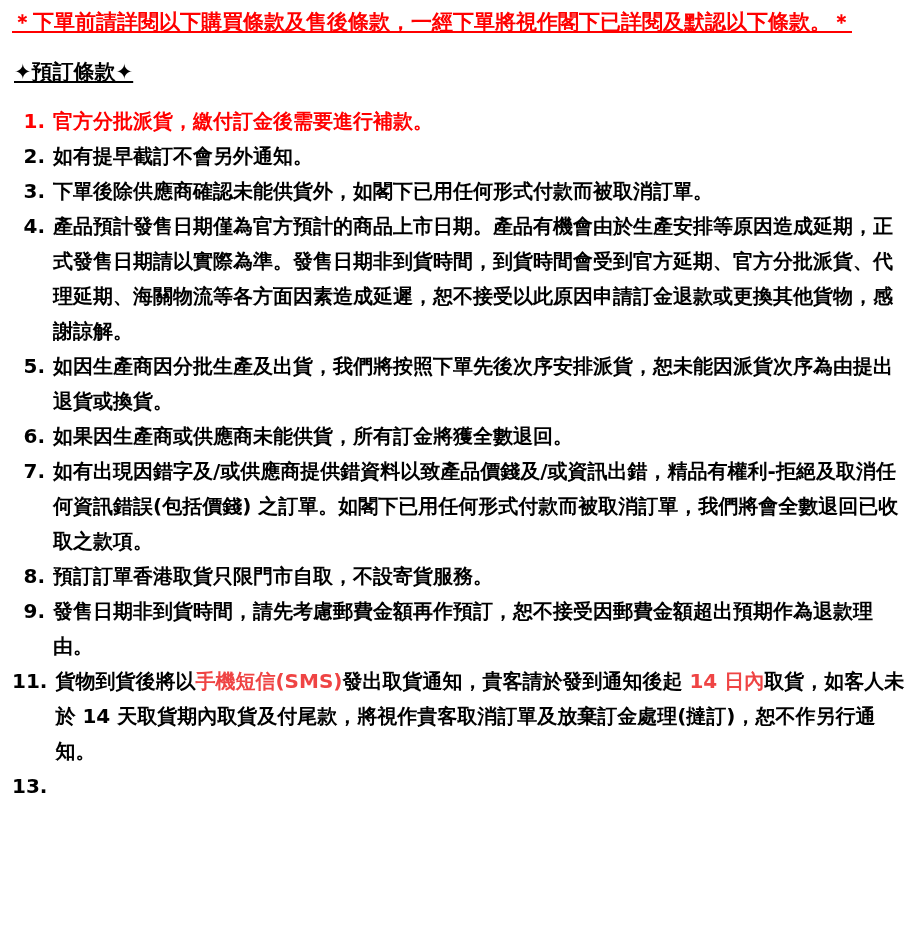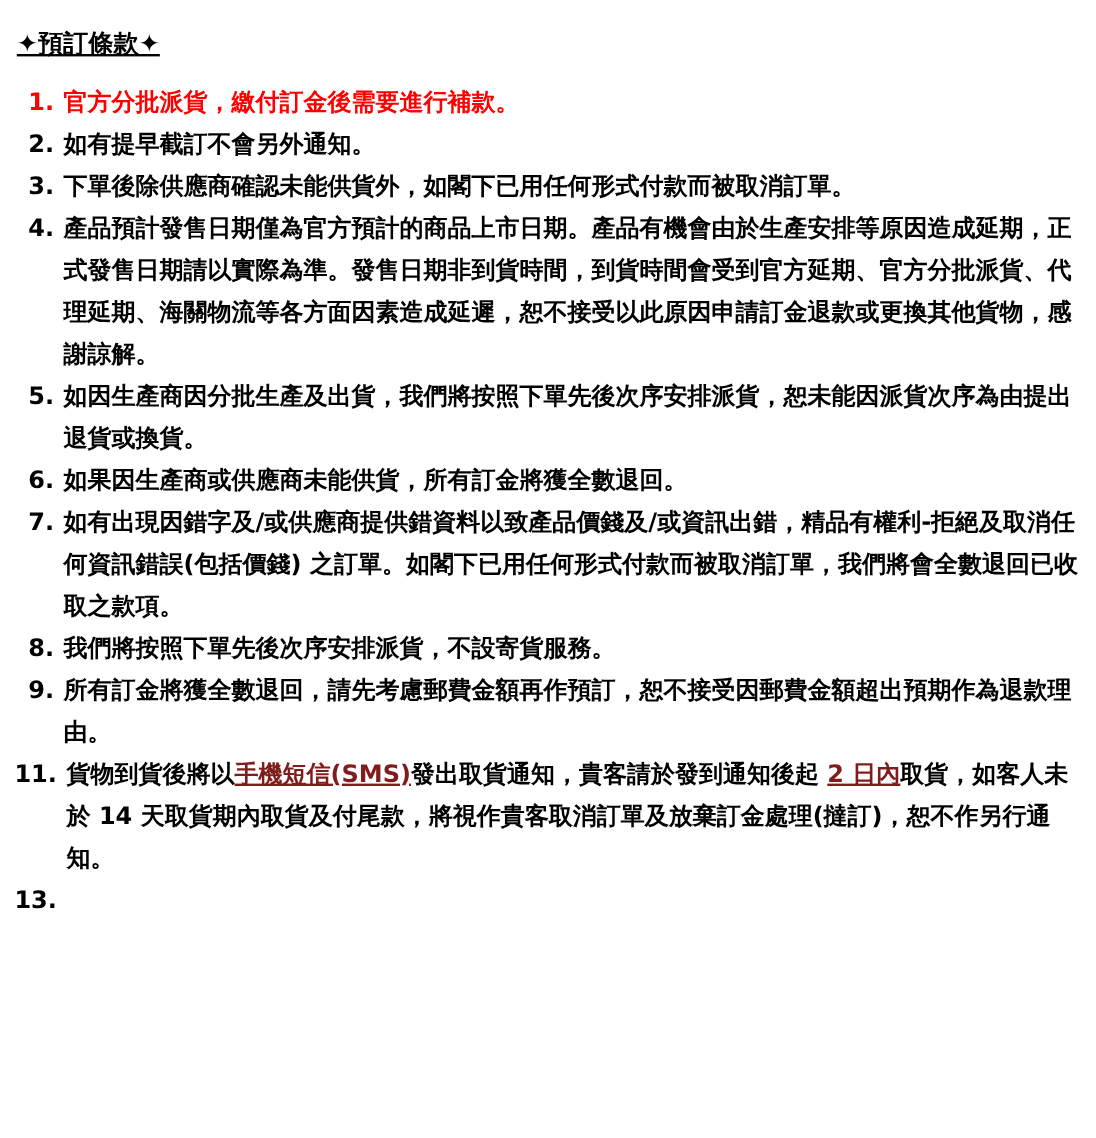--- a/index.html
+++ b/index.html
@@ -48,29 +48,29 @@
     white-space: nowrap;
   }
   .term-text {
     flex: 1;
     padding-left: 8px;
   }
   .red {
     color: #ff0000;
   }
   .red-u {
-    color: #7f1d1d;
-    text-decoration: underline;
+    color: #ef4444;
   }
 </style>
 </head>
 <body>
 
 <div class="page">
 
+  <p class="header-notice">＊下單前請詳閱以下購買條款及售後條款，一經下單將視作閣下已詳閱及默認以下條款。＊</p>
 
   <span class="section-title">✦預訂條款✦</span>
 
   <div class="terms-list">
 
     <div class="term-item">
       <span class="term-num red">1.</span>
       <span class="term-text red">官方分批派貨，繳付訂金後需要進行補款。</span>
     </div>
 
@@ -99,32 +99,32 @@
       <span class="term-text">如果因生產商或供應商未能供貨，所有訂金將獲全數退回。</span>
     </div>
 
     <div class="term-item">
       <span class="term-num">7.</span>
       <span class="term-text">如有出現因錯字及/或供應商提供錯資料以致產品價錢及/或資訊出錯，精品有權利-拒絕及取消任何資訊錯誤(包括價錢) 之訂單。如閣下已用任何形式付款而被取消訂單，我們將會全數退回已收取之款項。</span>
     </div>
 
     <div class="term-item">
       <span class="term-num">8.</span>
-      <span class="term-text">我們將按照下單先後次序安排派貨，不設寄貨服務。</span>
+      <span class="term-text">預訂訂單香港取貨只限門市自取，不設寄貨服務。</span>
     </div>
 
     <div class="term-item">
       <span class="term-num">9.</span>
-      <span class="term-text">所有訂金將獲全數退回，請先考慮郵費金額再作預訂，恕不接受因郵費金額超出預期作為退款理由。</span>
+      <span class="term-text">發售日期非到貨時間，請先考慮郵費金額再作預訂，恕不接受因郵費金額超出預期作為退款理由。</span>
     </div>
 
 
     <div class="term-item">
       <span class="term-num">11.</span>
-      <span class="term-text"><span>貨物到貨後將以</span><span class="red-u">手機短信(SMS)</span><span>發出取貨通知，貴客請於發到通知後起 </span><span class="red-u">2 日內</span><span>取貨，如客人未於 14 天取貨期內取貨及付尾款，將視作貴客取消訂單及放棄訂金處理(撻訂)，恕不作另行通知。</span></span>
+      <span class="term-text"><span>貨物到貨後將以</span><span class="red-u">手機短信(SMS)</span><span>發出取貨通知，貴客請於發到通知後起 </span><span class="red-u">14 日內</span><span>取貨，如客人未於 14 天取貨期內取貨及付尾款，將視作貴客取消訂單及放棄訂金處理(撻訂)，恕不作另行通知。</span></span>
     </div>
 
 
     <div class="term-item">
       <span class="term-num">13.</span>
       <span class="term-text"></span>
     </div>
 
   </div>
 </div>

